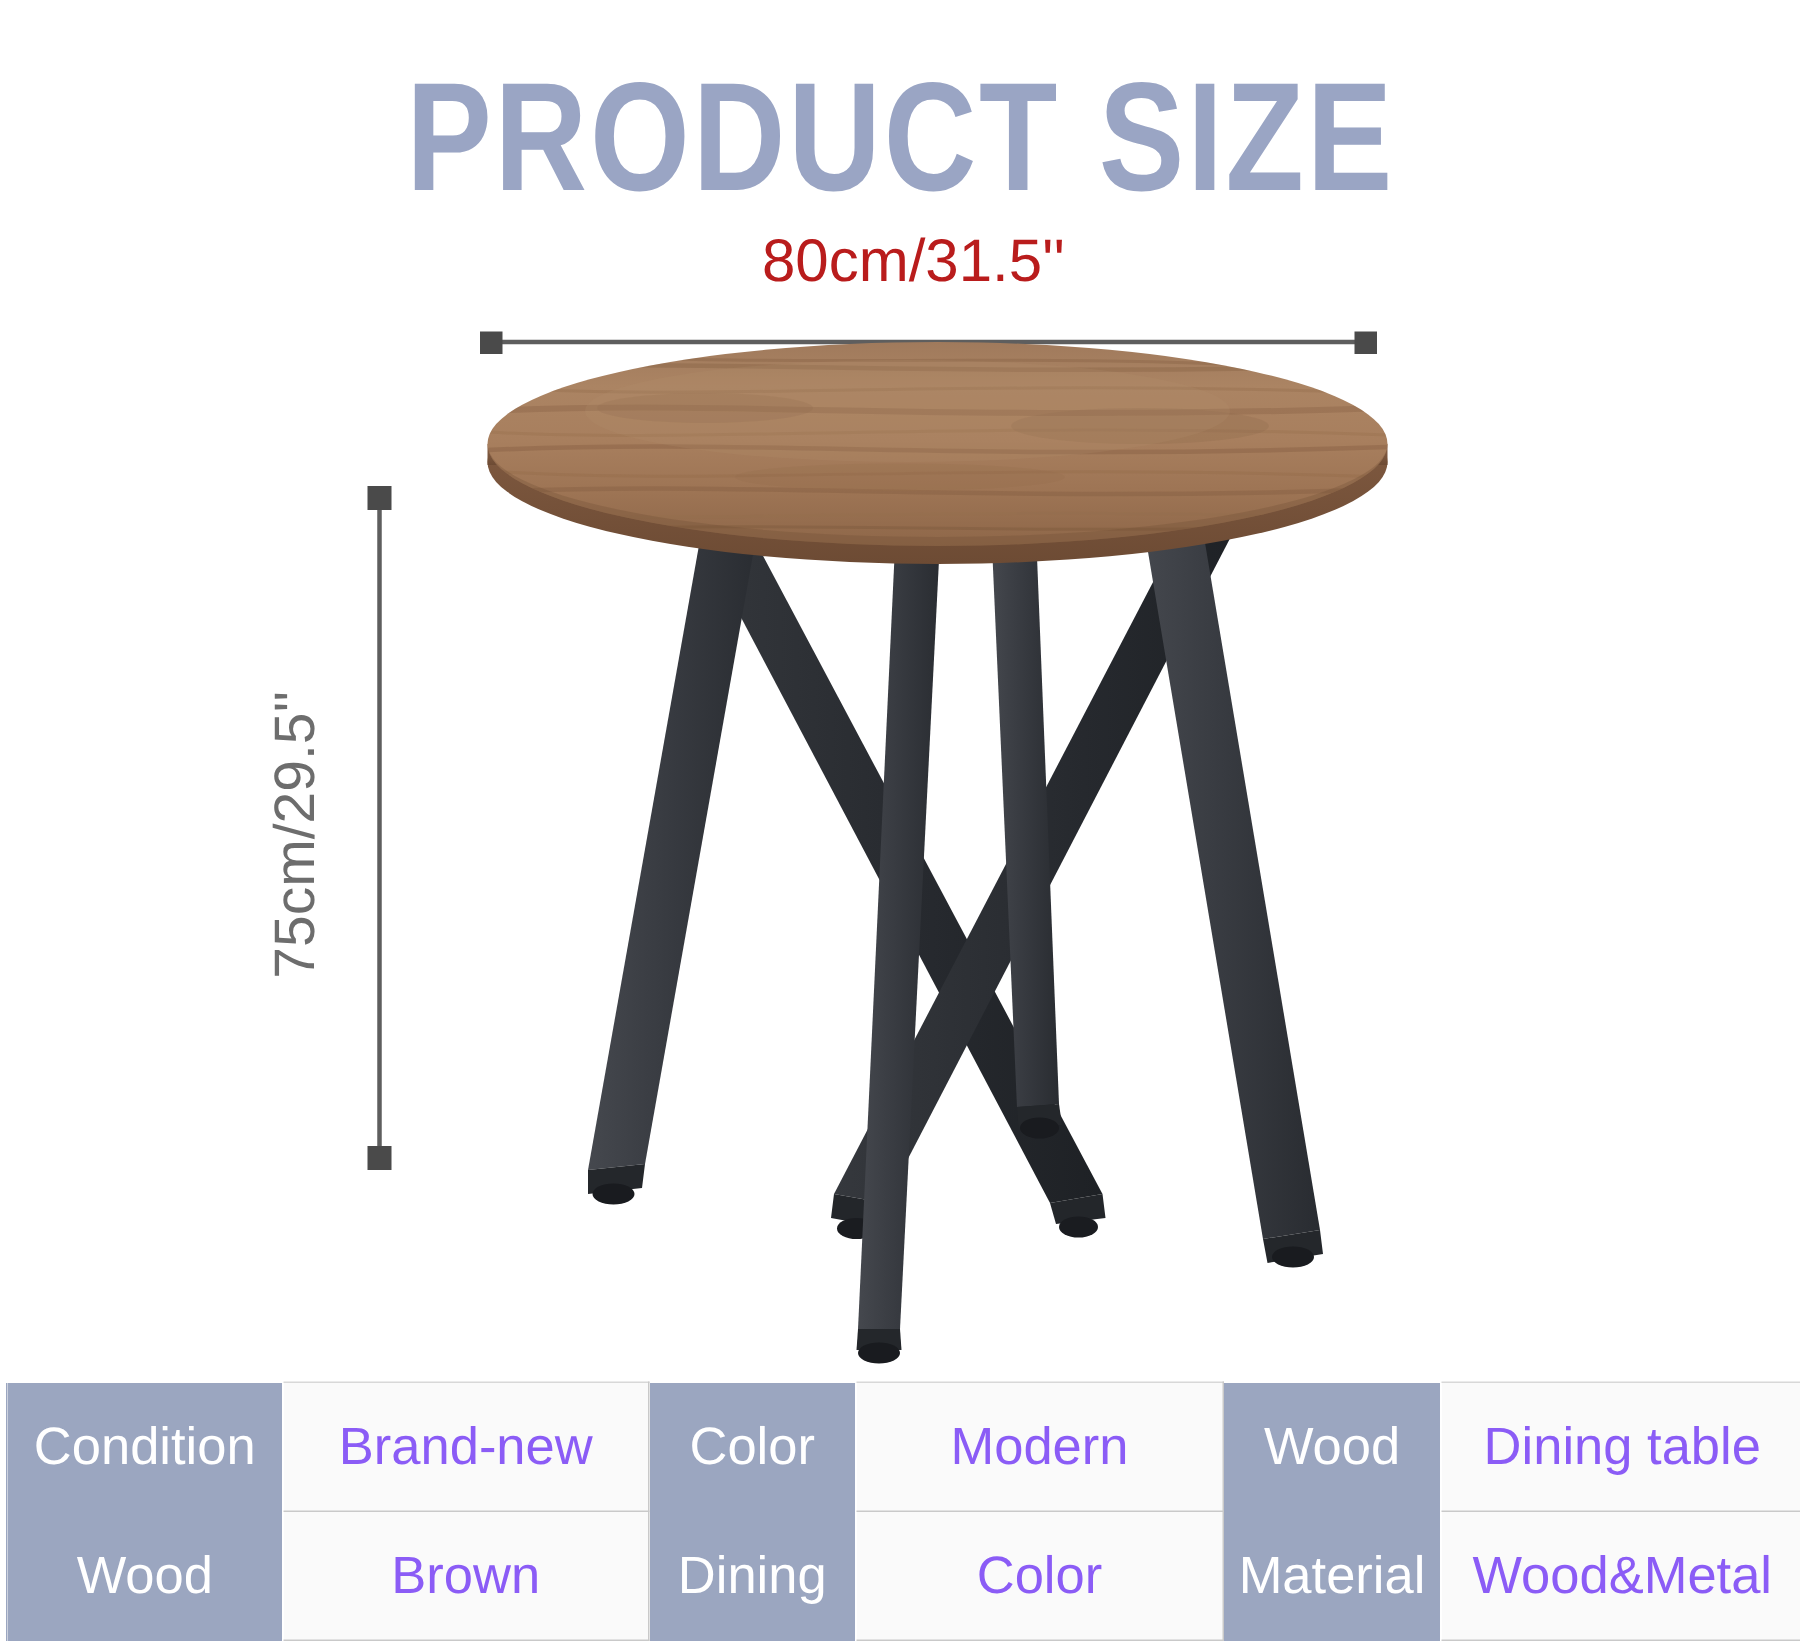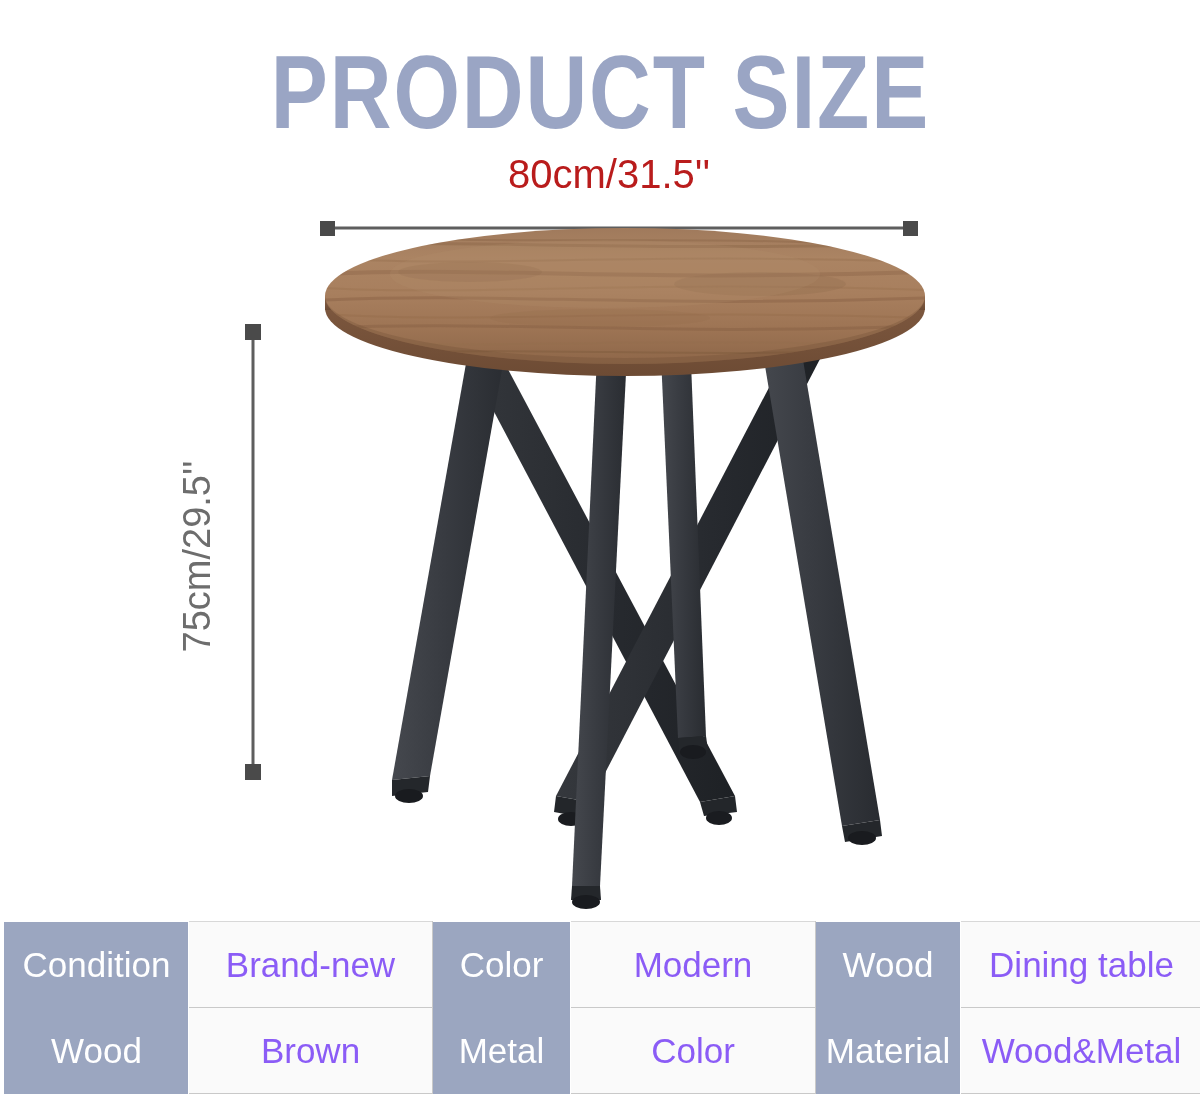--- a/index.html
+++ b/index.html
@@ -266,19 +266,19 @@
       <td class="k first" style="width:183px">Condition</td>
       <td class="v" style="width:243px">Brand-new</td>
       <td class="k" style="width:137px">Color</td>
       <td class="v" style="width:244px">Modern</td>
       <td class="k" style="width:144px">Wood</td>
       <td class="v last" style="width:241px">Dining table</td>
     </tr>
     <tr>
       <td class="k first">Wood</td>
       <td class="v">Brown</td>
-      <td class="k">Metal</td>
+      <td class="k">Dining</td>
       <td class="v">Color</td>
       <td class="k">Material</td>
       <td class="v last">Wood&amp;Metal</td>
     </tr>
   </tbody>
 </table>
 
 </body></html>

